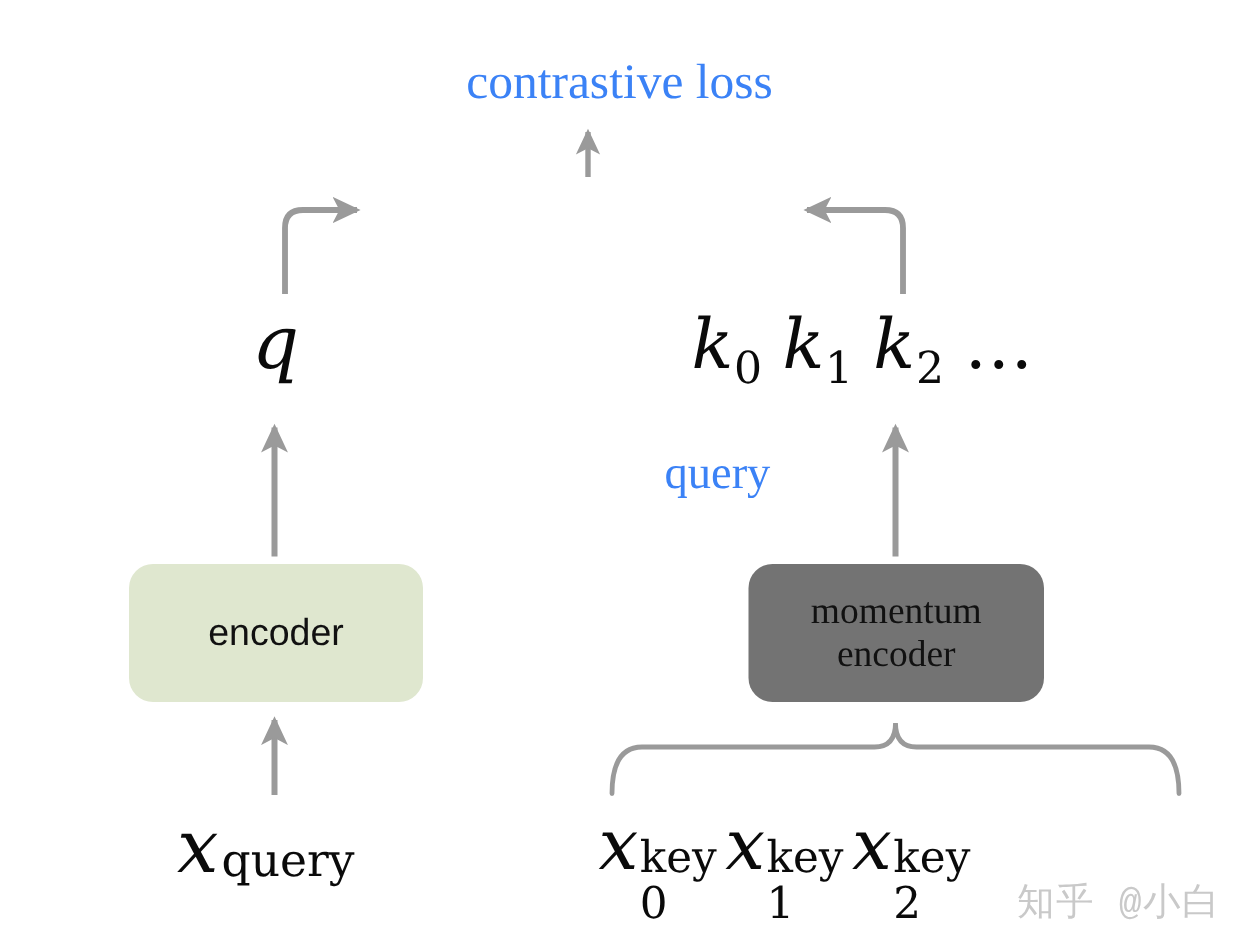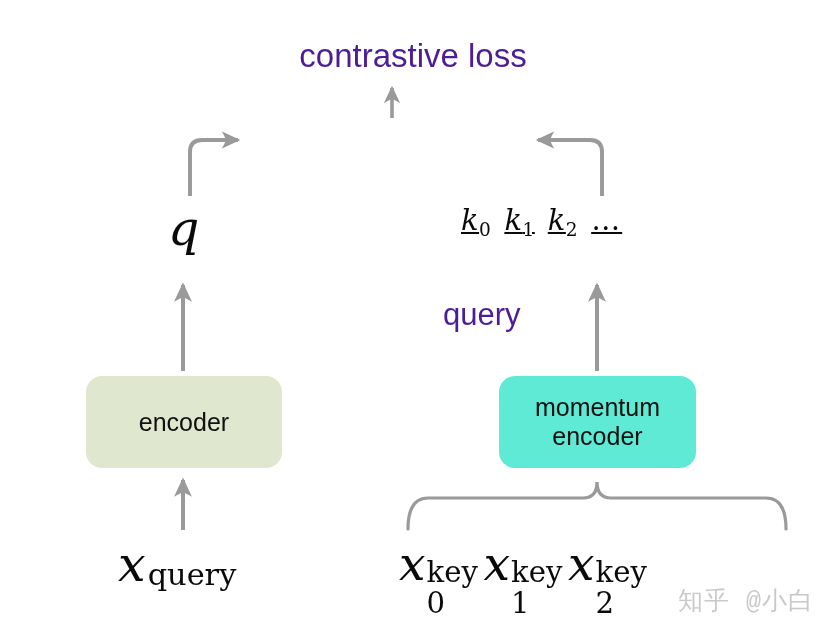--- a/index.html
+++ b/index.html
@@ -14,22 +14,22 @@
     height: 634px;
     background: #ffffff;
     overflow: hidden;
     font-family: "Liberation Sans", sans-serif;
     color: #0a0a0a;
   }
   .abs { position: absolute; }
 
   
   .sans-label {
-    font-family: Liberation Sans, sans-serif;
-    color: #4c1d95;
+    font-family: Liberation Serif, serif;
+    color: #3b82f6;
     white-space: nowrap;
     line-height: 1;
   }
   #contrastive-loss {
     left: 0; right: 0; top: 39px;
     text-align: center;
     font-size: 33px;
   }
   #similarity {
     left: 0; right: 0; top: 123px;
@@ -56,23 +56,22 @@
     position: relative;
   }
   .math sub { vertical-align: -0.34em; }
 
   #q-symbol {
     left: 168px; top: 204px;
     font-size: 49px;
   }
   #k-list {
     left: 461px; top: 206px;
-    font-size: 29px;
+    font-size: 46px;
     letter-spacing: 0.5px;
-    text-decoration: underline;
   }
   #k-list .gap { display: inline-block; width: 13px; }
   #k-list .dots { font-style: normal; letter-spacing: 2px; }
 
   #x-query {
     left: 118px; top: 540px;
     font-size: 49px;
   }
   #x-keys {
     left: 399px; top: 540px;
@@ -194,21 +193,21 @@
   <div class="abs math" id="k-list">
     <span><span>k</span><sub>0</sub></span><span class="gap"></span><span><span>k</span><sub>1</sub></span><span class="gap"></span><span><span>k</span><sub>2</sub></span><span class="gap"></span><span class="dots">…</span>
   </div>
 
   <div class="abs sans-label" id="queue">query</div>
 
   <div class="abs enc-box" id="encoder-box" style="background: rgb(223, 231, 207);">
     <span>encoder</span>
   </div>
 
-  <div class="abs enc-box" id="momentum-encoder-box" style="background: #5eead4;">
+  <div class="abs enc-box" id="momentum-encoder-box" style="background: #737373; font-family: Liberation Serif, serif;">
     <span><span>momentum</span><br><span>encoder</span></span>
   </div>
 
   <div class="abs math" id="x-query">
     <span class="item"><span>x</span><span class="supsub"><span class="s-up">query</span></span></span>
   </div>
 
   <div class="abs math" id="x-keys">
     <span class="item"><span>x</span><span class="supsub"><span class="s-up">key</span><span class="s-dn">0</span></span></span><span class="item"><span>x</span><span class="supsub"><span class="s-up">key</span><span class="s-dn">1</span></span></span><span class="item"><span>x</span><span class="supsub"><span class="s-up">key</span><span class="s-dn">2</span></span></span>
   </div>

